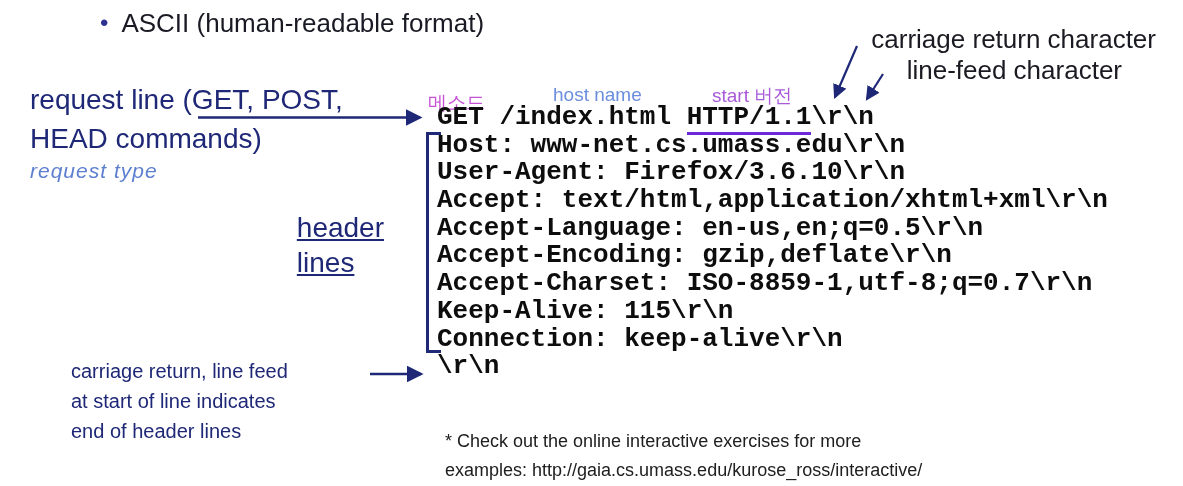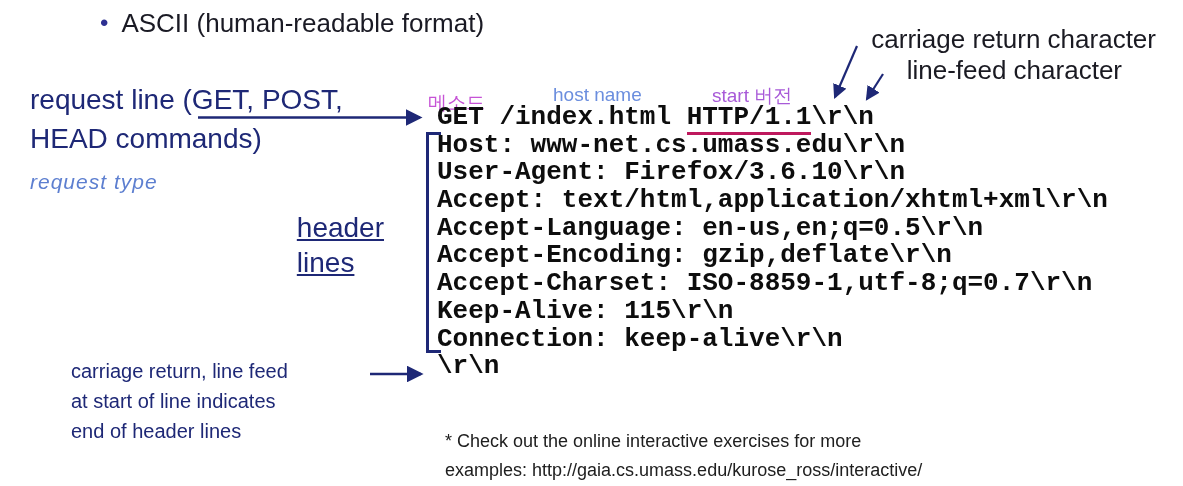--- a/index.html
+++ b/index.html
@@ -24,21 +24,21 @@
   }
   .topnote1{right:7px;top:24px;}
   .topnote2{right:41px;top:55px;}
   .navy{color:#1e2876;}
   .reqline-label{
     left:30px;top:80px;
     font-size:28px;line-height:39px;
     white-space:pre-line;
   }
   .request-type{
-    left:30px;top:170px;
+    left:30px;top:159px;
     font-size:21px;font-style:italic;
     color:#5d7fd0;letter-spacing:1px;
   }
   .header-lines-label{
     right:779px;top:210px;
     font-size:28px;line-height:35px;
     text-align:left;white-space:pre-line;text-decoration:underline;
   }
   .crlf-note{
     left:71px;top:356px;
@@ -47,21 +47,21 @@
   }
   
   .code{
     left:437px;top:104px;
     font-family:"Liberation Mono",monospace;
     font-weight:bold;
     font-size:26px;color:#0d0d0d;
   }
   .code-line{height:27.7px;line-height:27.7px;white-space:pre;}
   .ver-underline{
-    border-bottom:3px solid #be185d;
+    border-bottom:3px solid #6d28d9;
     padding-bottom:0px;
     text-align:center;
   }
   
   .mini{font-size:19px;white-space:nowrap;}
   .lbl-method{left:428px;top:83px;color:#c653d6;margin-top:7px;}
   .lbl-host{left:553px;top:84px;color:#6b8ede;}
   .lbl-httpver{left:712px;top:83px;color:#a85ad8;}
   
   .footer{

